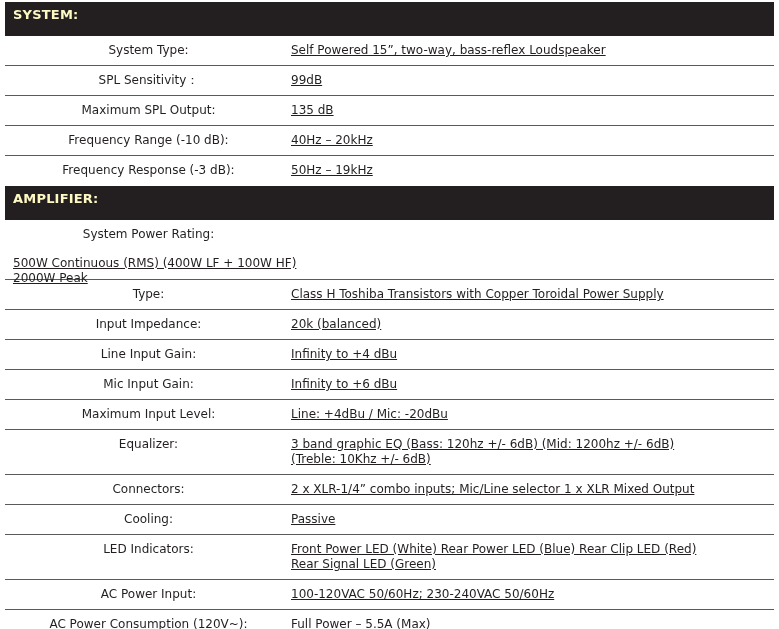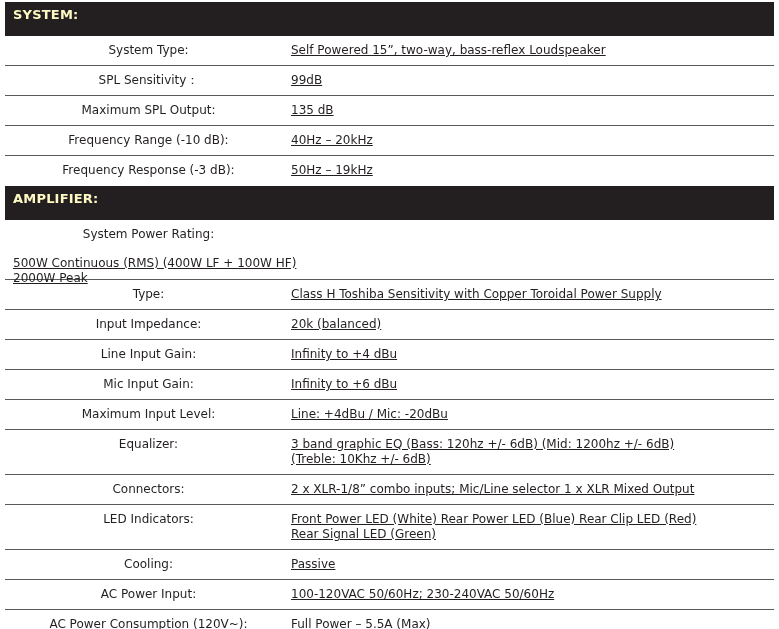--- a/index.html
+++ b/index.html
@@ -65,21 +65,21 @@
     <div class="row h60">
       <div class="label">System Power Rating:</div>
       <div class="value">
         <span class="line">500W Continuous (RMS) (400W LF + 100W HF)</span>
         <span class="line">2000W Peak</span>
       </div>
     </div>
     <div class="row h30">
       <div class="label">Type:</div>
       <div class="value">
-          <span class="line">Class H Toshiba Sensitivity with Copper Toroidal Power Supply</span>
+          <span class="line">Class H Toshiba Transistors with Copper Toroidal Power Supply</span>
         </div>
     </div>
     <div class="row h30">
       <div class="label">Input Impedance:</div>
       <div class="value">
           <span class="line">20k (balanced)</span>
         </div>
     </div>
     <div class="row h30">
       <div class="label">Line Input Gain:</div>
@@ -102,35 +102,35 @@
     <div class="row h45">
       <div class="label">Equalizer:</div>
       <div class="value">
         <span class="line">3 band graphic EQ (Bass: 120hz +/- 6dB) (Mid: 1200hz +/- 6dB)</span>
         <span class="line">(Treble: 10Khz +/- 6dB)</span>
       </div>
     </div>
     <div class="row h30">
       <div class="label">Connectors:</div>
       <div class="value">
-          <span class="line">2 x XLR-1/8” combo inputs; Mic/Line selector 1 x XLR Mixed Output</span>
+          <span class="line">2 x XLR-1/4” combo inputs; Mic/Line selector 1 x XLR Mixed Output</span>
+        </div>
+    </div>
+    <div class="row h30">
+      <div class="label">Cooling:</div>
+      <div class="value">
+          <span class="line">Passive</span>
         </div>
     </div>
     <div class="row h45">
       <div class="label">LED Indicators:</div>
       <div class="value">
         <span class="line">Front Power LED (White) Rear Power LED (Blue) Rear Clip LED (Red)</span>
         <span class="line">Rear Signal LED (Green)</span>
       </div>
-    </div>
-    <div class="row h30">
-      <div class="label">Cooling:</div>
-      <div class="value">
-          <span class="line">Passive</span>
-        </div>
     </div>
     <div class="row h30">
       <div class="label">AC Power Input:</div>
       <div class="value">
           <span class="line">100-120VAC 50/60Hz; 230-240VAC 50/60Hz</span>
         </div>
     </div>
     <div class="row h30">
       <div class="label">AC Power Consumption (120V~):</div>
       <div class="value">

